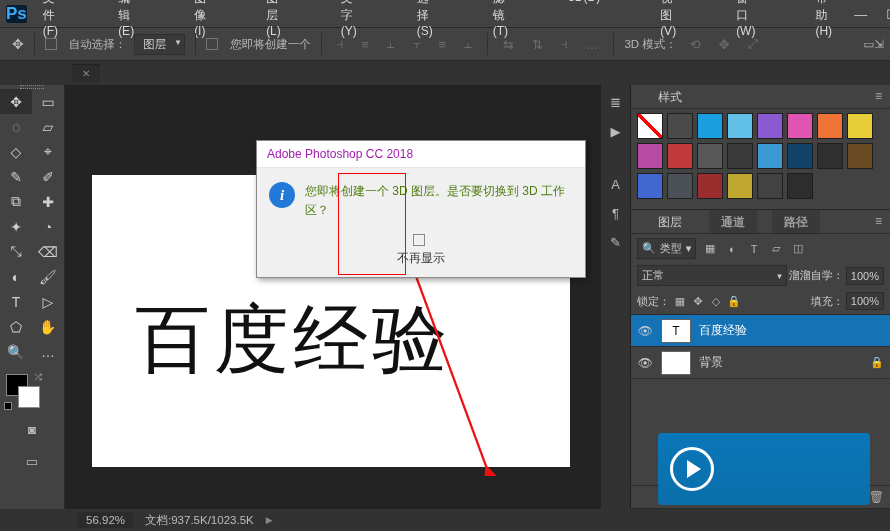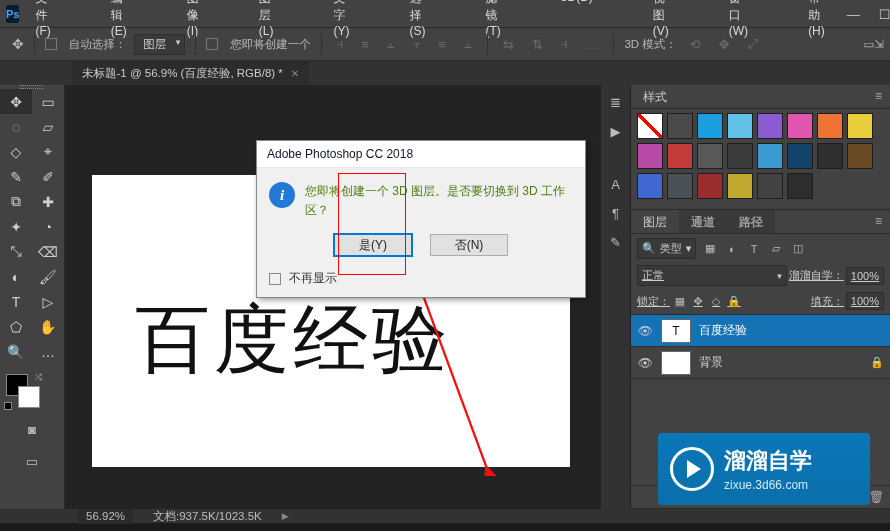--- a/index.html
+++ b/index.html
@@ -1,20 +1,20 @@
 <!DOCTYPE html>
 <html><head>
 <meta charset="utf-8">
 <style>
 * { box-sizing: border-box; margin: 0; padding: 0; font-family: "Microsoft YaHei", Arial, sans-serif; }
 body { background: #1a1a1a; width: 890px; height: 531px; overflow: hidden; position: relative; color: #ccc; font-size: 12px; }
 
 
 .titlebar { height: 27px; background: #424242; display: flex; align-items: center; }
-.ps-logo { width: 24px; height: 18px; background: #071e30; color: #3fa9f5; font-weight: bold; font-size: 11px; display: flex; align-items: center; justify-content: center; margin: 0 8px 0 6px; border-radius: 2px; }
+.ps-logo { width: 24px; height: 18px; background: #071e30; color: #3fa9f5; font-weight: bold; font-size: 17px; display: flex; align-items: center; justify-content: center; margin: 0 8px 0 6px; border-radius: 2px; }
 .menu { display: flex; flex: 1; gap: 44px; }
 .menu-item { padding: 5px 8px; color: #d9d9d9; cursor: default; font-size: 12px; }
 .win-controls { display: flex; gap: 18px; padding: 0 14px; color: #ccc; }
 .win-btn { width: 14px; height: 14px; font-size: 13px; cursor: default; }
 
 
 .optbar { height: 34px; background: #424242; border-top: 1px solid #2a2a2a; border-bottom: 1px solid #272727; display: flex; align-items: center; padding-left: 12px; gap: 8px; color: #b8b8b8; font-size: 11.5px; }
 .optbar .sep { width: 1px; height: 22px; background: #303030; margin: 0 2px; }
 .opt-dd { background: #393939; border: 1px solid #2f2f2f; padding: 2px 18px 2px 8px; position: relative; color: #ccc; }
 .opt-dd::after { content:"▾"; position:absolute; right:4px; top:2px; font-size:9px;}
@@ -48,61 +48,61 @@
 .artboard{position:absolute;left:27px;top:90px;width:478px;height:292px;background:#fff;}
 .big-text{position:absolute;left:70px;top:205px;font-size:75px;font-family:SimSun, serif;color:#111;letter-spacing:4px;font-weight:500;}
 
 
 .rstrip{width:30px;background:#323232;border-left:1px solid #222;display:flex;flex-direction:column;align-items:center;padding-top:10px;gap:14px;color:#bbb;font-size:13px;}
 
 
 .rpanel{width:260px;background:#424242;border-left:1px solid #232323;display:flex;flex-direction:column;}
 .panel{border-bottom:1px solid #282828;}
 .panel .tabs{display:flex;height:24px;border-bottom:1px solid #2b2b2b;}
-.panel .tab2{padding:4px 12px;font-size:12px;color:#ccc;background:#424242;}
+.panel .tab2{padding:4px 12px;font-size:12px;color:#ccc;background:#424242;margin-left:15px;}
 .panel .tab2.off{background:#393939;color:#9e9e9e;font-weight:bold;}
 
 
 .stylesgrid{display:grid;grid-template-columns:repeat(8,26px);grid-auto-rows:26px;gap:4px;padding:4px 6px;min-height:100px;}
 .sw{width:26px;height:26px;border:1px solid #1e1e1e;}
 .sw.noline{background:#fff;position:relative;}
 .sw.noline::after{content:"";position:absolute;left:0;bottom:0;width:100%;height:100%;background:linear-gradient(to top right,transparent 45%,red 45%,red 55%,transparent 55%);}
 
 
 .layers .row1{display:flex;align-items:center;gap:6px;padding:4px 6px;}
 .dd{background:#393939;border:1px solid #2c2c2c;padding:2px 4px;color:#ccc;font-size:11px;display:flex;align-items:center;gap:4px;}
 .dd.wide{flex:1;position:relative;}
 .dd.wide::after{content:"▾";position:absolute;right:4px;font-size:9px;}
 .micon{width:16px;height:16px;display:flex;align-items:center;justify-content:center;color:#b8b8b8;font-size:11px;}
-.layers .row2{display:flex;align-items:center;justify-content:flex-end;padding:2px 6px 4px;gap:2px;font-size:11px;color:#ccc;text-decoration:underline;}
+.layers .row2{display:flex;align-items:center;justify-content:flex-end;padding:2px 6px 4px;gap:2px;font-size:11px;color:#ccc;}
 .layers .layerlist{border-top:1px solid #2b2b2b;}
 .layer{display:flex;align-items:center;height:32px;border-bottom:1px solid #2f2f2f;padding-left:6px;gap:8px;}
 .layer.sel{background:#1573b5;color:#fff;}
 .eye{width:16px;text-align:center;color:#ccc;font-size:12px;}
 .lthumb{width:30px;height:24px;background:#fff;border:1px solid #666;display:flex;align-items:center;justify-content:center;color:#111;font-size:12px;}
 .layer .lk{margin-left:auto;margin-right:6px;color:#ccc;font-size:11px;}
 .layer-foot{display:flex;gap:8px;justify-content:flex-end;padding:4px 6px;color:#aaa;font-size:12px;border-top:1px solid #2b2b2b;}
 
 
 .dialog{position:absolute;left:256px;top:140px;width:330px;background:#fff;border:1px solid #888;box-shadow:2px 2px 6px rgba(0,0,0,.4);z-index:20;}
-.dialog .dtitle{background:#fff;padding:6px 10px;color:#0f172a;font-size:12px;border-bottom:1px solid #e6e6e6;}
+.dialog .dtitle{background:#fff;padding:6px 10px;color:#a21caf;font-size:12px;border-bottom:1px solid #e6e6e6;}
 .dialog .dbody{background:#f0f0f0;padding:14px 12px 10px;display:flex;gap:10px;}
 .info-ico{width:26px;height:26px;border-radius:50%;background:#2379d7;color:#fff;font-weight:bold;display:flex;align-items:center;justify-content:center;font-style:italic;font-family:Georgia,serif;font-size:15px;flex-shrink:0;}
 .dialog .dtext{color:#4d7c0f;font-size:12px;line-height:1.6;}
 .dialog .dbtns{background:#f0f0f0;display:flex;gap:18px;justify-content:center;padding:4px 0 10px;}
 .dialog button{width:78px;height:22px;font-size:12px;background:#e1e1e1;border:1px solid #adadad;color:#222;}
 .dialog button.primary{border:1px solid #0078d7;outline:1px solid #0078d7;}
-.dialog .dfoot{background:#f0f0f0;padding:4px 12px 10px;font-size:12px;color:#333;display:flex;align-items:center;gap:4px;border-top:0;}
+.dialog .dfoot{background:#f0f0f0;padding:4px 12px 10px;font-size:12px;color:#333;display:flex;align-items:center;gap:4px;border-top:0;flex-direction:column;}
 .hl{position:absolute;border:1px solid red;pointer-events:none;z-index:21;}
 .hl1{left:338px;top:173px;width:68px;height:102px;}
 .arrow{position:absolute;left:406px;top:256px;width:90px;height:200px;z-index:15;}
 .arrow svg line{stroke:#e11;stroke-width:2.2;}
 
 
-.status{height:14px;background:#323232;display:flex;align-items:center;padding-left:78px;gap:20px;color:#bcbcbc;font-size:11.5px;text-align:center;}
+.status{height:22px;background:#323232;display:flex;align-items:center;padding-left:78px;gap:12px;color:#bcbcbc;font-size:11.5px;text-align:center;}
 .status .zf{background:#2b2b2b;padding:2px 8px;}
 
 
 .brand{position:absolute;right:20px;bottom:26px;width:212px;height:72px;background:linear-gradient(#0a77b9,#0a6faa);border-radius:4px;display:flex;align-items:center;gap:10px;padding:0 12px;z-index:5;}
 .brand .play{width:44px;height:44px;border:3px solid #fff;border-radius:50%;position:relative;}
 .brand .play::after{content:"";position:absolute;left:14px;top:10px;border-left:14px solid #fff;border-top:9px solid transparent;border-bottom:9px solid transparent;}
 .brand .t1{color:#fff;font-size:22px;font-weight:bold;}
 .brand .t2{color:#d0e9f7;font-size:12px;margin-top:2px;}
 </style>
 </head>
@@ -154,21 +154,20 @@
   <span class="sep"></span>
   <span>3D 模式：</span>
   <span class="muted-icon">⟲</span>
   <span class="muted-icon">✥</span>
   <span class="muted-icon">⤢</span>
   <span style="margin-left:auto;margin-right:6px;">▭⇲</span>
 </div>
 
 <div class="doctab">
   <div class="tab">
-    <span>未标题-1 @ 56.9% (百度经验, RGB/8) *</span>
     <span class="x">✕</span>
   </div>
 </div>
 
 <div class="workrow">
 
   <div class="tools">
     <div class="drag"></div>
     <div class="toolgrid">
       <div class="tool sel">✥</div>
@@ -317,40 +316,32 @@
   <span>文档:937.5K/1023.5K</span>
   <span style="font-size:9px;color:#888">▶</span>
 </div>
 
 <div class="dialog">
   <div class="dtitle">Adobe Photoshop CC 2018</div>
   <div class="dbody">
     <div class="info-ico">i</div>
     <div class="dtext">您即将创建一个 3D 图层。是否要切换到 3D 工作区？</div>
   </div>
-  <div class="dbtns">
-    <button class="primary">是(Y)</button>
-    <button>否(N)</button>
-  </div>
   <div class="dfoot">
     <span class="chk" style="border-color:#888"></span>
     <span>不再显示</span>
   </div>
 </div>
 <div class="hl hl1"></div>
 <div class="arrow">
   <svg width="90" height="220">
       <defs>
         <marker id="ah" markerWidth="8" markerHeight="8" refX="6" refY="3" orient="auto">
           <path d="M0,0 L7,3 L0,6 Z" fill="#e11"></path>
         </marker>
       </defs>
       <line x1="80" y1="210" x2="4" y2="4" marker-start="url(#ah)"></line>
     </svg>
 </div>
 
 <div class="brand">
   <div class="play"></div>
-  <div>
-    <div class="t1">溜溜自学</div>
-    <div class="t2">zixue.3d66.com</div>
-  </div>
 </div>
 
 </body></html>

